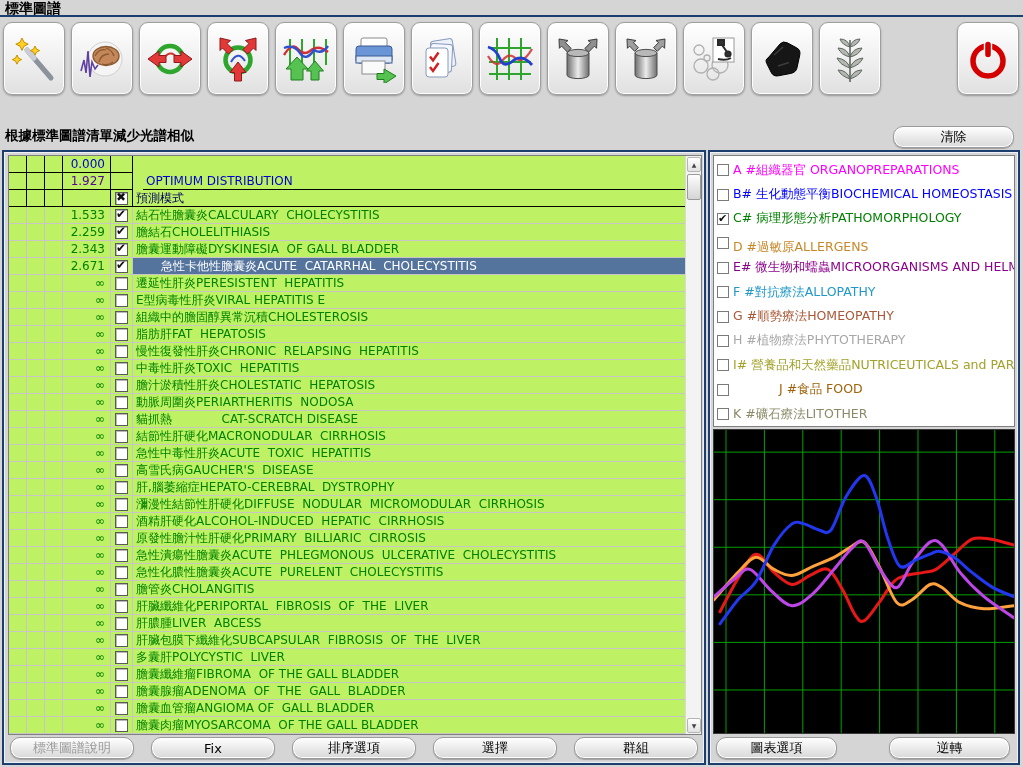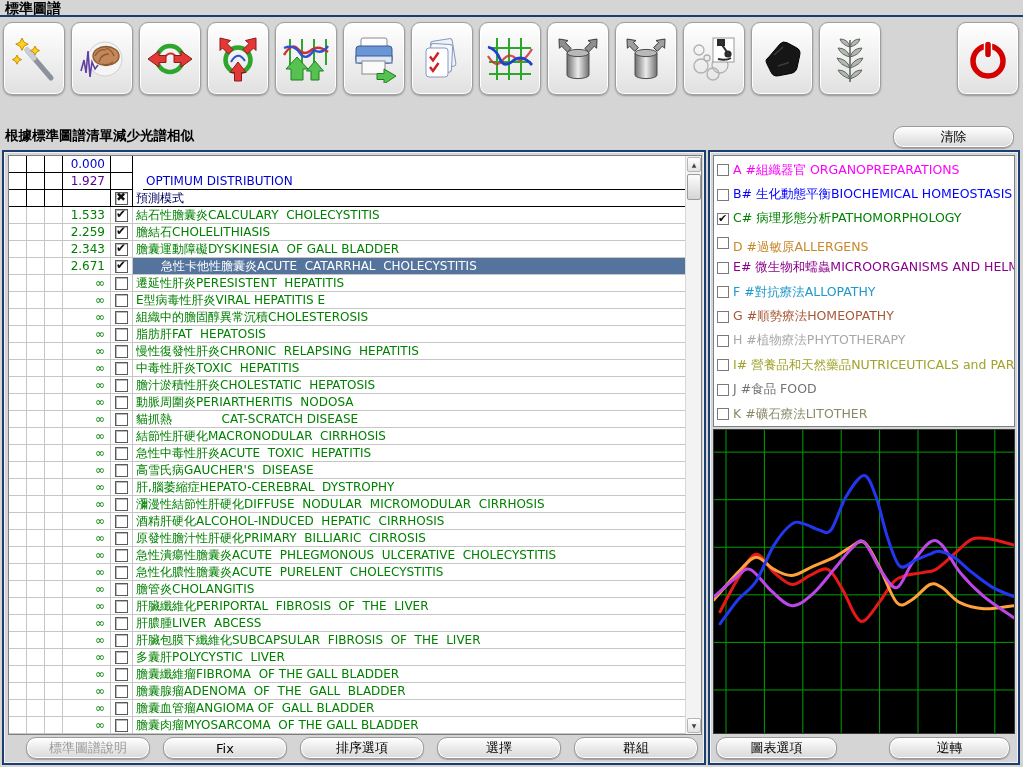--- a/index.html
+++ b/index.html
@@ -26,21 +26,21 @@
          font-family:"DejaVu Sans", sans-serif; font-size:13px; color:#000; cursor:pointer; }
   .cmd:disabled, .cmd.disabled { color:#9a9a9a; }
   .clear-btn { position:absolute; left:893px; top:126px; width:121px; height:22px; }
 
   
   .panel { position:absolute; border:2px solid #1C3E6E; background:#D5D5D5; box-shadow: inset 0 0 0 1px #eef2f8; }
   .left-panel  { left:2px;  top:150px; width:704px; height:615px; }
   .right-panel { left:708px; top:150px; width:312px; height:615px; }
 
   
-  .tablewrap { position:absolute; left:4px; top:3px; width:694px; height:580px; background:#ffffff; border:1px solid #7f7f7f; overflow:hidden; }
+  .tablewrap { position:absolute; left:4px; top:3px; width:694px; height:580px; background:#bef264; border:1px solid #7f7f7f; overflow:hidden; }
   .rows { position:absolute; left:0; top:0; right:16px; bottom:0; }
   .row { display:grid; grid-template-columns:18px 18px 18px 48px 22px 1fr; height:17px; }
   .row > span { border-right:1px solid #c6c6c6; border-bottom:1px solid #c6c6c6; display:flex; align-items:center; overflow:hidden; }
   .row.grp-top > span { border-right-color:#000; border-bottom-color:#000; }
   .row .val { justify-content:flex-end; padding-right:5px; font-size:12px; }
   .row .name { padding-left:3px; font-size:12px; white-space:pre; border-right:none; }
   .val-blue { color:#0000CC; } .val-purple { color:#550099; } .val-green { color:#008000; }
   .kind-liver .name { color:#000080; font-weight:bold; }
   .kind-optimum .name { color:#0000CC;margin-left:10px; }
   .kind-predict .name { color:#000060; }
@@ -49,21 +49,21 @@
   .cb { width:13px; height:13px; margin:auto; background:#fff; border:1px solid #5a5a5a;
         box-shadow:inset 1px 1px 0 #b8b8b8; position:relative; cursor:pointer; }
   .cb .mark { position:absolute; left:0px; top:-2px; font-size:12px; line-height:13px; font-weight:bold; color:#111; }
 
   
   .vscroll { position:absolute; right:0; top:0; bottom:0; width:16px; background:#f3f3f3; border-left:1px solid #d8d8d8; }
   .sb-btn { position:absolute; left:1px; width:14px; height:15px; background:linear-gradient(#ffffff,#e2e2e2); border:1px solid #b5b5b5; border-radius:2px; font-size:6px; color:#444; display:flex; align-items:center; justify-content:center; cursor:pointer; }
   .sb-up { top:1px; } .sb-down { bottom:1px; }
   .sb-thumb { position:absolute; left:1px; top:18px; width:14px; height:26px; background:linear-gradient(#fdfdfd,#d5d5d5); border:1px solid #9a9a9a; border-radius:2px; cursor:pointer; }
 
-  .left-buttons { position:absolute; left:22px; right:6px; bottom:3px; height:23px; display:flex; justify-content:space-between; }
+  .left-buttons { position:absolute; left:6px; right:6px; bottom:3px; height:23px; display:flex; justify-content:space-between; }
   .left-buttons .cmd { width:124px; height:22px; }
   .right-buttons { position:absolute; left:6px; right:8px; bottom:3px; height:23px; display:flex; justify-content:space-between; }
   .right-buttons .cmd { width:121px; height:22px; }
 
   
   .cat-list { position:absolute; left:3px; top:3px; width:302px; height:272px; background:#fff; border:1px solid #7f7f7f; overflow:hidden; padding:2px 0 16px 3px; }
   .cat-item { height:24.4px; display:flex; align-items:center; white-space:nowrap; overflow:hidden; cursor:pointer; }
   .cat-cb { width:12px; height:12px; background:#fff; border:1px solid #7a7a7a; margin-right:4px; position:relative; flex:0 0 auto; }
   .cat-cb .mark { position:absolute; left:0; top:-2px; font-size:11px; font-weight:bold; color:#111; }
   .cat-label { font-size:12.5px; }
@@ -670,21 +670,21 @@
       <div class="cat-item">
         <span class="cat-cb"></span>
         <span class="cat-label" style="color: rgb(168, 168, 168);">H #植物療法PHYTOTHERAPY</span>
       </div>
       <div class="cat-item">
         <span class="cat-cb"></span>
         <span class="cat-label" style="color: rgb(162, 162, 42);">I# 營養品和天然藥品NUTRICEUTICALS and PAR</span>
       </div>
       <div class="cat-item">
         <span class="cat-cb"></span>
-        <span class="cat-label" style="color: #737373;">J #食品 FOOD</span>
+        <span class="cat-label" style="color: #a16207; margin-left: 46px;">J #食品 FOOD</span>
       </div>
       <div class="cat-item">
         <span class="cat-cb"></span>
         <span class="cat-label" style="color: rgb(138, 138, 104);">K #礦石療法LITOTHER</span>
       </div>
     </div>
   <div class="chart-box">
     <svg id="chart-svg" width="300" height="303" viewBox="0 0 300 303">
         <line x1="12" x2="12" y1="0" y2="303" stroke="#00A000" stroke-width="1"></line>
         <line x1="50.400000000000006" x2="50.400000000000006" y1="0" y2="303" stroke="#00A000" stroke-width="1"></line>

